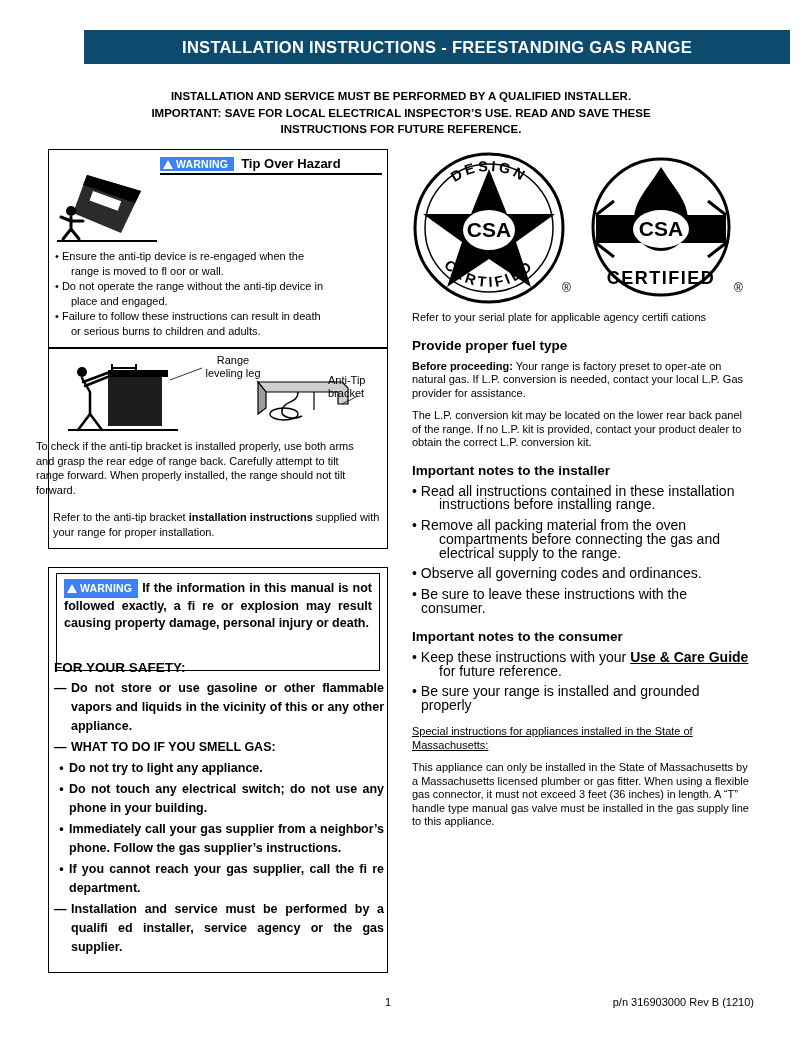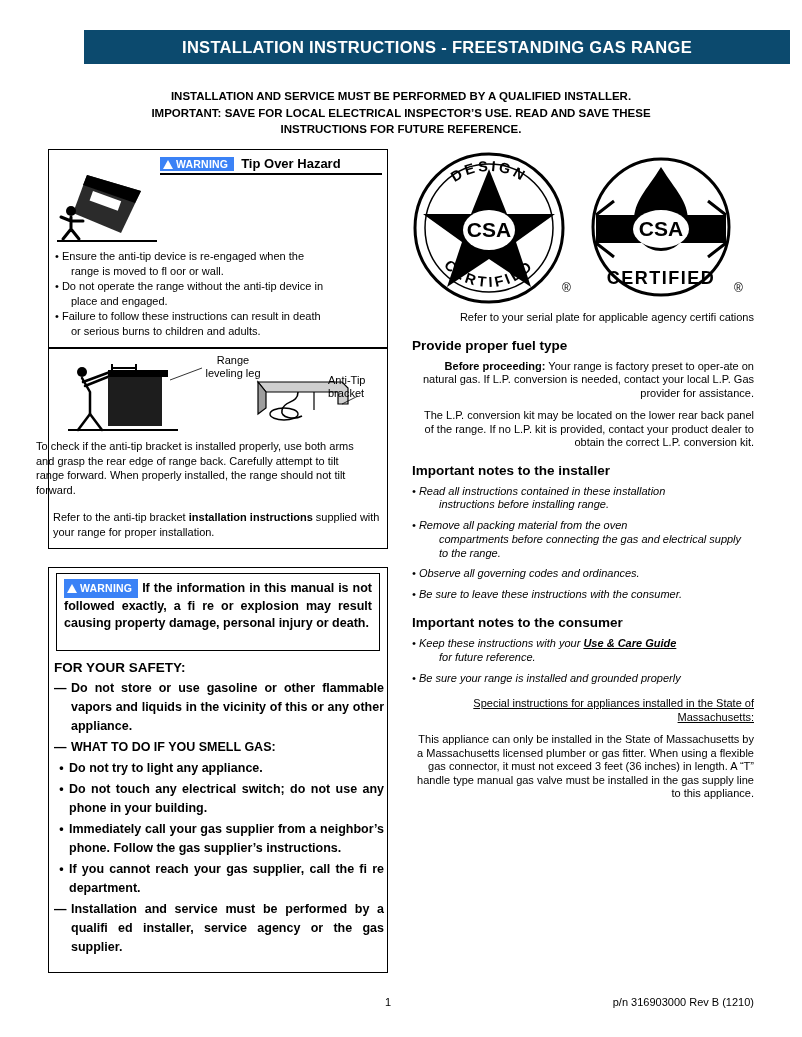--- a/index.html
+++ b/index.html
@@ -172,21 +172,21 @@
     width: 330px;
     font-size: 11px;
     line-height: 14.5px;
   }
   
   #safety-warning {
     position: absolute;
     left: 56px;
     top: 573px;
     width: 324px;
-    height: 78px;
+    height: 98px;
     border: 1px solid #000;
     box-sizing: border-box;
     padding: 5px 7px 5px 7px;
   }
   #safety-warning .txt {
     font-size: 12.5px;
     font-weight: bold;
     line-height: 17px;
     text-align: justify;
   }
@@ -249,34 +249,32 @@
     height: 146px;
   }
   .reg-mark {
     position: absolute;
     font-size: 12px;
   }
   .r-text {
     font-size: 11px;
     line-height: 13.5px;
     margin: 0 0 9px 0;
-    text-align: right;
   }
   .r-h {
     font-size: 13.5px;
     font-weight: bold;
     margin: 13px 0 7px 0;
   }
   .r-bullets p {
-    font-size: 11px;
+    font-size: 14px;
     line-height: 13.8px;
     margin: 0 2px 7px 0;
     text-indent: -9px;
     padding-left: 9px;
-    font-style: italic;
   }
   .r-bullets p .cont {
     display: block;
     text-indent: 0;
     padding-left: 18px;
   }
   .under {
     text-decoration: underline;
   }
   .bold {

